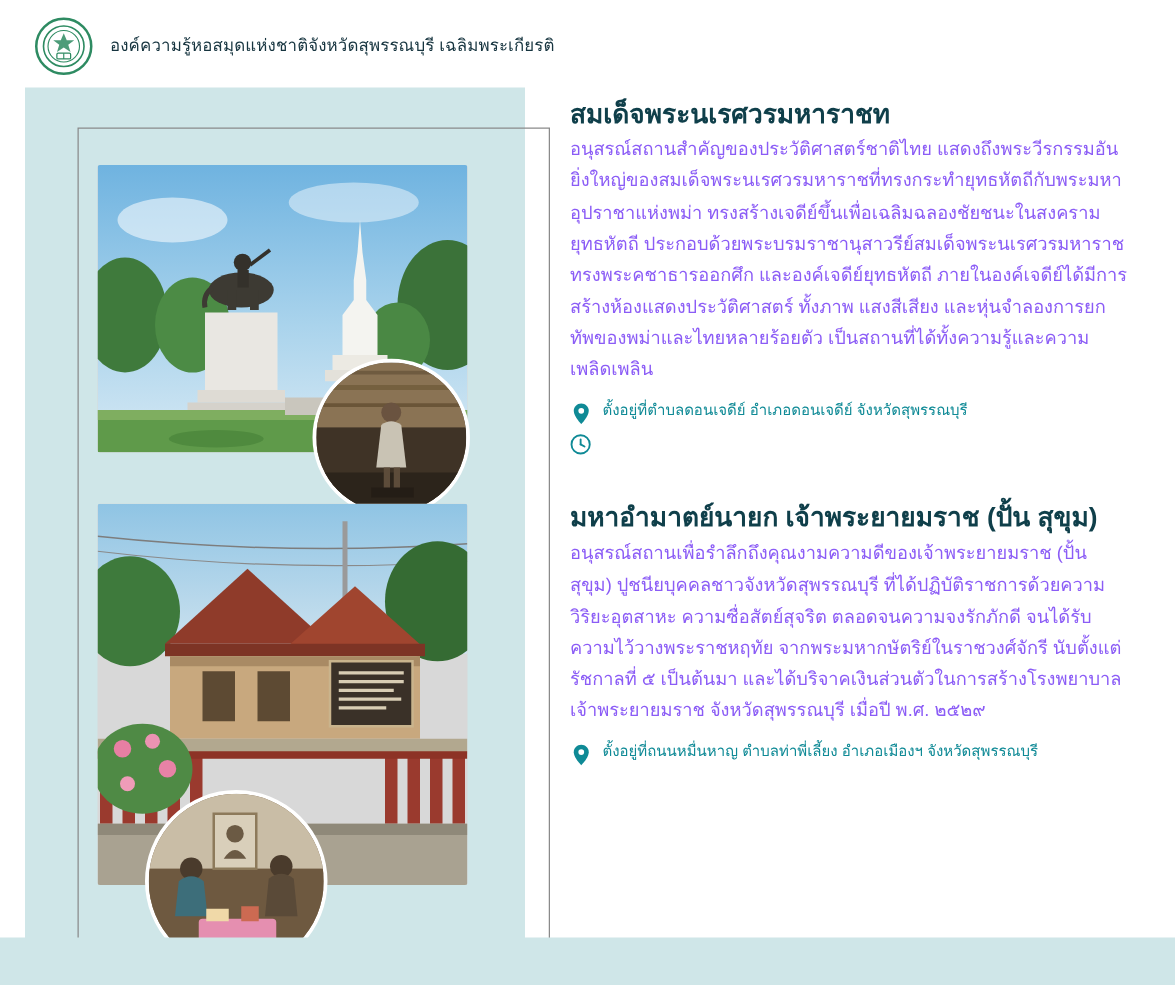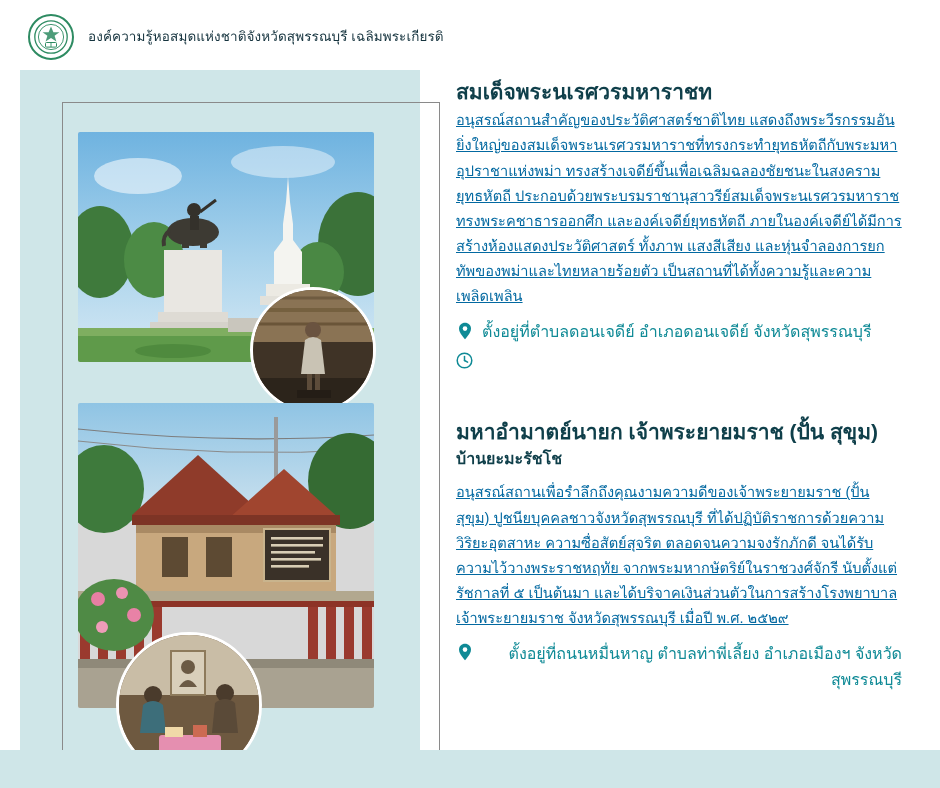--- a/index.html
+++ b/index.html
@@ -136,48 +136,47 @@
   }
   .sec-sub {
     font-size: 16px;
     font-weight: bold;
     color: #0f3f4a;
     margin: 0 0 10px 0;
     line-height: 1.4;
   }
   .body-text {
     font-size: 14.6px;
-    color: #0369a1;
+    color: #8b5cf6;
     line-height: 1.72;
     margin: 0 0 10px 0;
     text-align: left;
-    text-decoration: underline;
   }
   .meta-row {
     display: flex;
     align-items: flex-start;
     gap: 9px;
     margin: 4px 0 2px 0;
     color: #0f8a96;
-    font-size: 16px;
+    font-size: 12px;
     line-height: 1.6;
     text-align: right;
   }
   .meta-icon {
     flex: 0 0 auto;
     width: 17px;
     height: 19px;
     display: flex;
     align-items: center;
     justify-content: center;
     margin-top: 2px;
   }
   .meta-text { color: #0f8a96; }
   .gap-between { height: 18px; }
-  .sec2 { margin-top: 28px; }
+  .sec2 { margin-top: 16px; }
 
   
   .bottom-band {
     position: absolute;
     left: 0;
     bottom: 0;
     width: 940px;
     height: 38px;
     background: #cfe6e8;
   }
@@ -376,21 +375,20 @@
             <line x1="8.5" y1="8.5" x2="11.6" y2="10.2" stroke="#0f8a96" stroke-width="1.5" stroke-linecap="round"></line>
           </svg>
         </span>
       </div>
     </div>
 
     <div class="gap-between"></div>
 
     <div class="sec2">
       <h1 class="sec-title">มหาอำมาตย์นายก เจ้าพระยายมราช (ปั้น สุขุม)</h1>
-      <h2 class="sec-sub">บ้านยะมะรัชโช</h2>
       <p class="body-text">อนุสรณ์สถานเพื่อรำลึกถึงคุณงามความดีของเจ้าพระยายมราช (ปั้น สุขุม) ปูชนียบุคคลชาวจังหวัดสุพรรณบุรี ที่ได้ปฏิบัติราชการด้วยความวิริยะอุตสาหะ ความซื่อสัตย์สุจริต ตลอดจนความจงรักภักดี จนได้รับความไว้วางพระราชหฤทัย จากพระมหากษัตริย์ในราชวงศ์จักรี นับตั้งแต่รัชกาลที่ ๕ เป็นต้นมา และได้บริจาคเงินส่วนตัวในการสร้างโรงพยาบาลเจ้าพระยายมราช จังหวัดสุพรรณบุรี เมื่อปี พ.ศ. ๒๕๒๙</p>
 
       <div class="meta-row">
         <span class="meta-icon">
           <svg width="14" height="18" viewBox="0 0 14 18" aria-hidden="true">
             <path d="M7 0.8 C3.6 0.8 1 3.4 1 6.7 C1 11 7 17.2 7 17.2 C7 17.2 13 11 13 6.7 C13 3.4 10.4 0.8 7 0.8 Z" fill="#0f8a96"></path>
             <circle cx="7" cy="6.6" r="2.3" fill="#ffffff"></circle>
           </svg>
         </span>
         <span class="meta-text">ตั้งอยู่ที่ถนนหมื่นหาญ ตำบลท่าพี่เลี้ยง อำเภอเมืองฯ จังหวัดสุพรรณบุรี</span>

